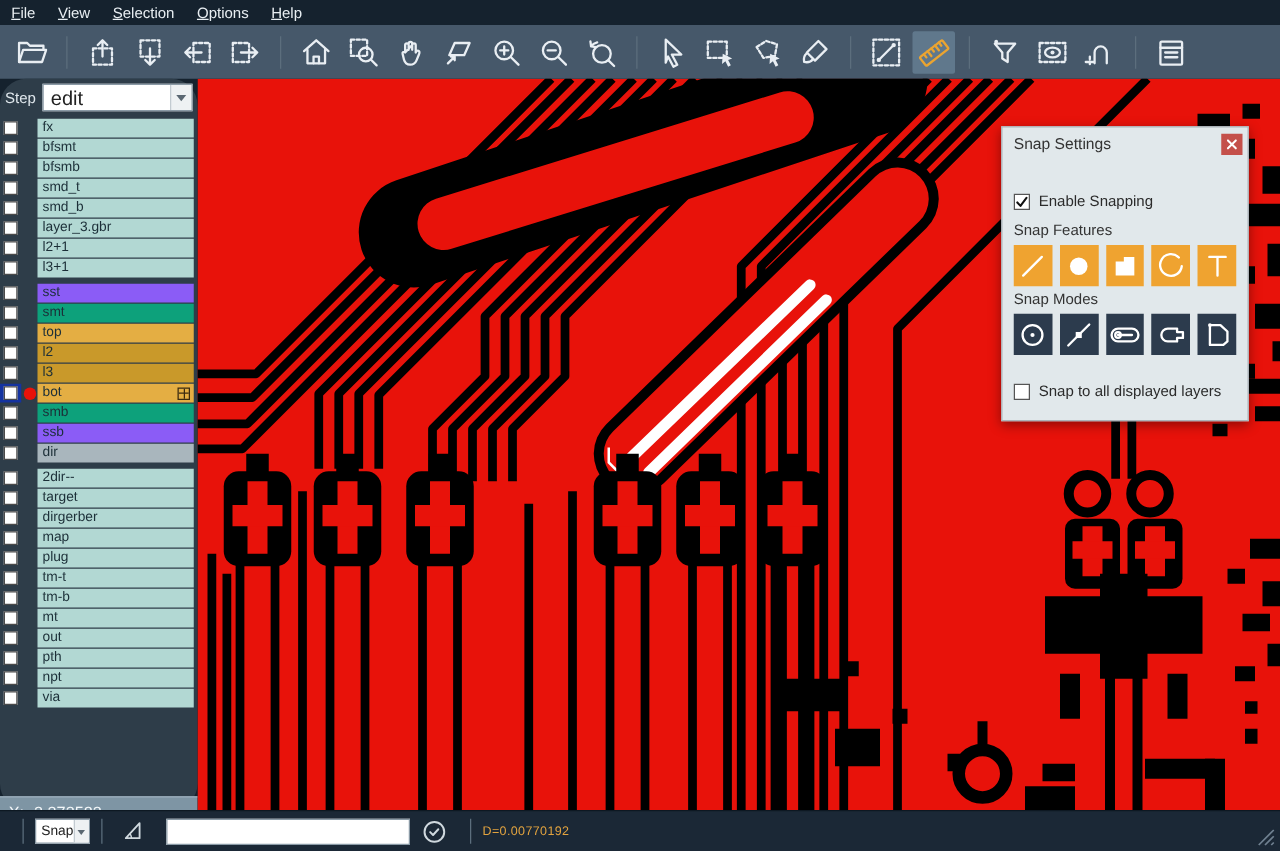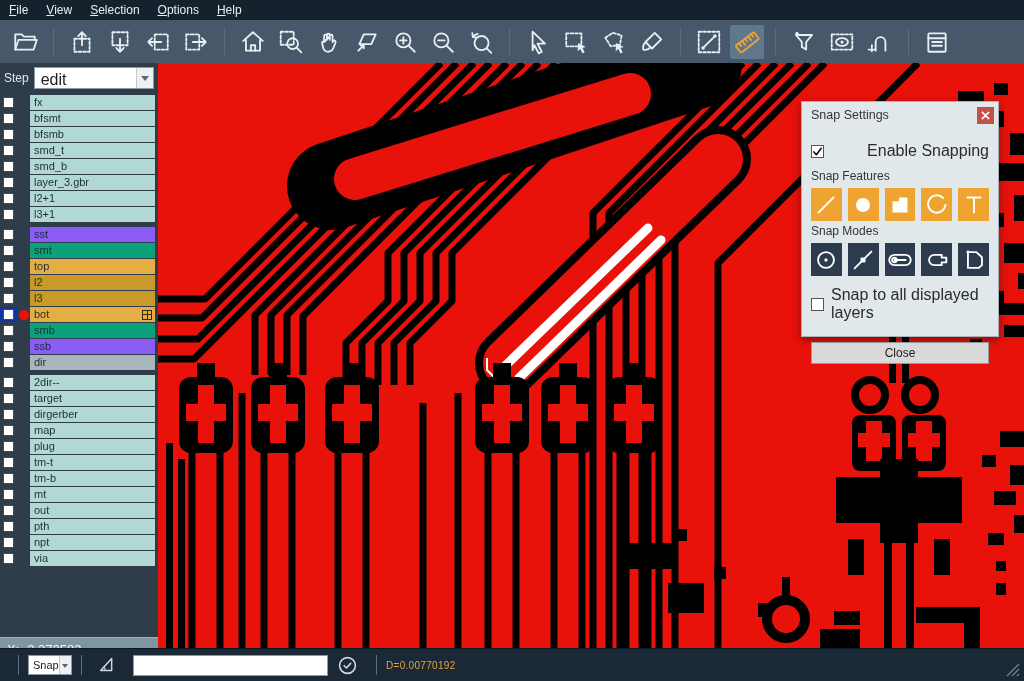--- a/index.html
+++ b/index.html
@@ -17,21 +17,21 @@
              background:#46586a; display:flex; align-items:center; padding-left:8px; gap:4px; }
   .tbtn { width:34px; height:34px; display:flex; align-items:center; justify-content:center;
           border-radius:2px; flex:0 0 auto; }
   .tbtn.active { background:#60788c; }
   .tsep { width:1px; height:26px; background:#5c6e7d; margin:0 7px; flex:0 0 auto; }
   .ic { stroke:#e9eef3; fill:none; stroke-width:1.7; stroke-linecap:round; stroke-linejoin:round; }
   .ic .fil { fill:#e9eef3; stroke:none; }
   .ic.orange { stroke:#eba430; }
 
   
-  #leftpanel { position:absolute; left:0; top:63px; width:158px; bottom:33px; background:#2e3d49; }
+  #leftpanel { position:absolute; left:0; top:63px; width:158px; bottom:33px; background:#2e3d49;border-radius:21px; }
   #steprow { height:30px; display:flex; align-items:center; padding:0 4px; gap:5px; }
   #steprow .slabel { color:#dfe7ec; font-size:12px; }
   .selbox { flex:1; height:22px; background:#fff; border:1px solid #8a9aa6; display:flex; align-items:stretch; }
   .selbox .selval { flex:1; font-size:16px; color:#222; padding:3px 0 0 6px; }
   .selbox .selchev { width:17px; background:#eef1f3; border-left:1px solid #c3cbd1;
                      display:flex; align-items:center; justify-content:center; }
   .chev { width:0; height:0; border:4px solid transparent; border-top:5px solid #5a6772; margin-top:4px; }
 
   #layer-list { padding-top:2px; }
   .layer-group { margin-bottom:5px; }
@@ -76,21 +76,21 @@
 
   
   #snapdialog { position:absolute; left:801px; top:101px; width:198px; height:236px;
                 background:#e1e8eb; border:1px solid #aab3b9; box-shadow:0 3px 9px rgba(0,0,0,.4);
                 z-index:5; color:#2b2b2b; }
   .sd-title { height:26px; display:flex; align-items:center; justify-content:space-between;
               padding:0 4px 0 9px; font-size:12.5px; color:#333; }
   .sd-close { width:17px; height:17px; background:#c4504a; display:flex; align-items:center;
               justify-content:center; }
   .sd-body { padding:4px 9px 0 9px; }
-  .sd-check-row { display:flex; align-items:center; gap:7px; margin:10px 0 9px; font-size:16px;justify-content:space-between; }
+  .sd-check-row { display:flex; align-items:center; gap:7px; margin:22px 0 9px; font-size:12px; }
   .sd-cb { width:13px; height:13px; background:#fff; border:1px solid #555; display:flex;
            align-items:center; justify-content:center; flex:0 0 auto; }
   .sd-label { font-size:12px; color:#333; margin:3px 0 5px; }
   .sd-icon-row { display:flex; gap:6px; }
   .sd-fbtn { width:33px; height:33px; background:#efa330; display:flex; align-items:center; justify-content:center; }
   .sd-mbtn { width:33px; height:33px; background:#2c3b4d; display:flex; align-items:center; justify-content:center; }
   .sd-close-btn { margin-top:11px; width:100%; height:22px; background:#d9d9d9;
                   border:1px solid #999; font-size:12px; color:#222; font-family:"Liberation Sans",sans-serif; }
   .wic { stroke:#fff; fill:none; stroke-width:2; stroke-linecap:round; stroke-linejoin:round; }
 </style>
@@ -711,21 +711,20 @@
         <svg class="wic" width="28" height="28" viewBox="0 0 30 30">
             <path d="M8.5 6.5h9l6 5.5v8.5l-3.5 3H8.5z"></path>
             <circle cx="8.5" cy="6.5" r="1.6" fill="#fff" stroke="none"></circle>
           </svg>
       </span>
     </div>
     <div class="sd-check-row">
       <span class="sd-cb"></span>
       <span>Snap to all displayed layers</span>
     </div>
-    <button class="sd-close-btn">Close</button>
   </div>
 </div>
 
 <div id="statusbar">
   <div class="ssep" style="margin-left:18px"></div>
   <div class="unitbox">
     <span class="selval">Snap</span>
     <span class="selchev">
         <span class="chev" style="border-width:3.5px;border-top-width:4.5px"></span>
       </span>

